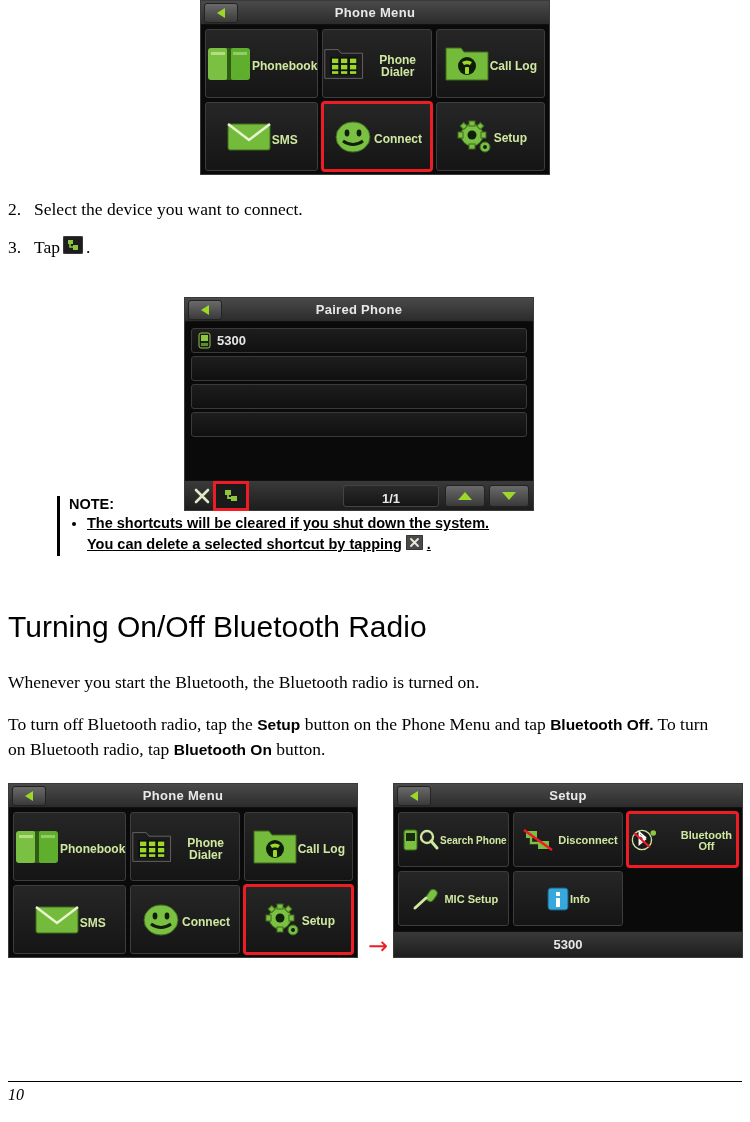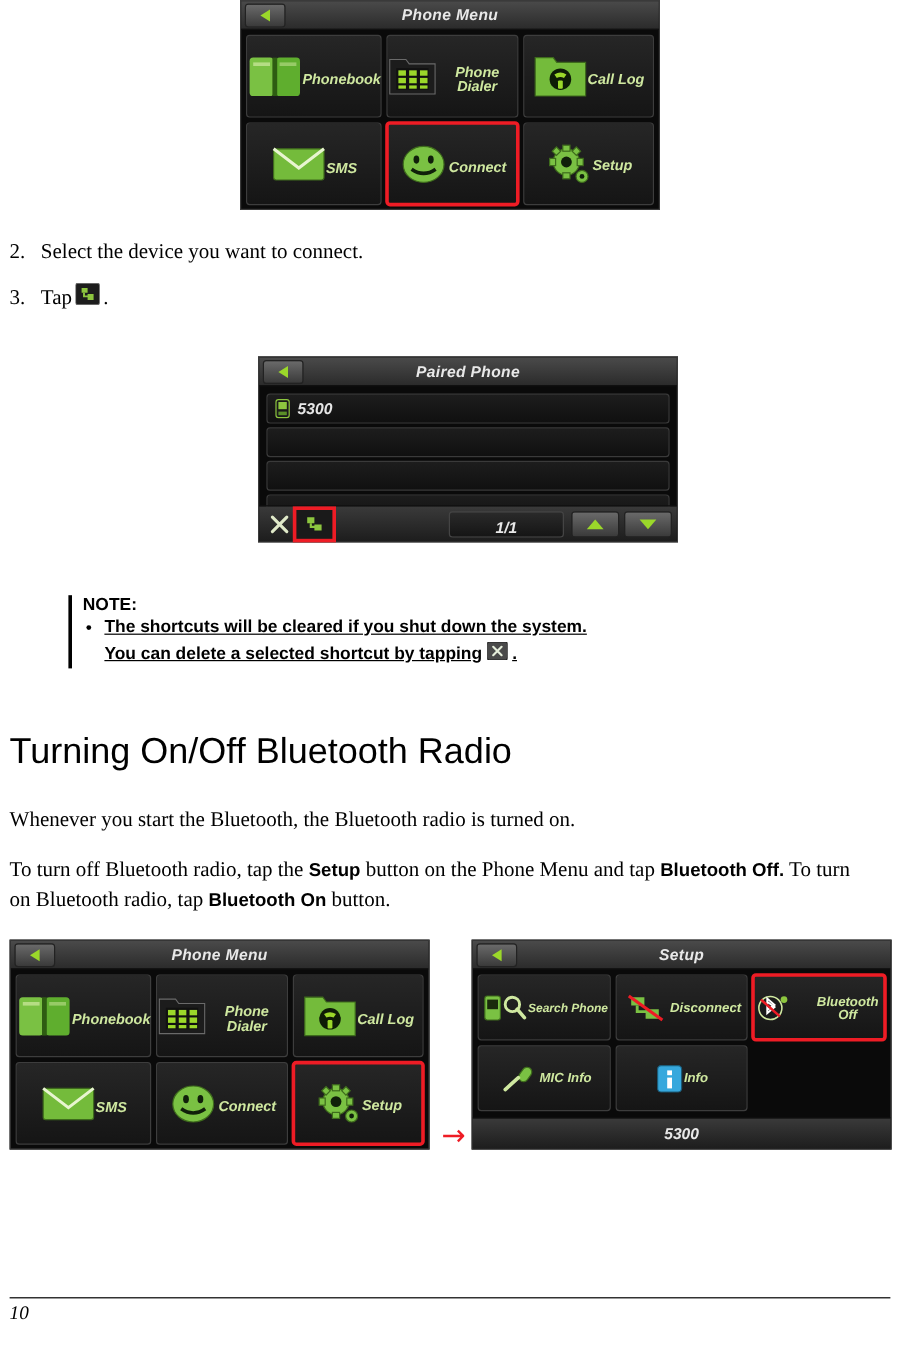--- a/index.html
+++ b/index.html
@@ -11,21 +11,20 @@
     color:#000;
     position:relative;
     overflow:hidden;
   }
 
   
   .screen {
     background:#0a0a0a;
     border:1px solid #3a3a3a;
     position:relative;
-    font-style:italic;
   }
   .titlebar {
     height:24px;
     background:linear-gradient(#4a4a4a,#2b2b2b);
     border-bottom:1px solid #111;
     display:flex; align-items:center;
     position:relative;
   }
   .titlebar .title {
     flex:1; text-align:center;
@@ -254,21 +253,21 @@
         <rect x="0" y="0" width="20" height="18" rx="2" fill="#1d1d1d" stroke="#555"></rect>
         <path d="M5 4 h5 v4 h-5 z" fill="#8dc63f"></path>
         <path d="M10 9 h5 v5 h-5 z" fill="#8dc63f"></path>
         <path d="M7 8 v3 h5" fill="none" stroke="#8dc63f" stroke-width="1.6"></path>
       </svg>
     </span>
     <span>.</span>
   </div>
 </div>
 
-<div class="screen" style="position:absolute;left:215px;top:297px;width:350px;height:155px;">
+<div class="screen" style="position:absolute;left:184px;top:297px;width:350px;height:214px;">
   <div class="titlebar">
     <div class="backbtn">
         <span class="tri"></span>
       </div>
     <div class="title" style="font-size:13px;margin-right:37px;">Paired Phone</div>
   </div>
 
   <div style="padding-top:3px;">
     <div class="listrow">
       <svg width="13" height="17" viewBox="0 0 13 17">
@@ -470,21 +469,21 @@
         <circle cx="29" cy="6" r="3.2" fill="#8dc63f"></circle>
       </svg>
       <span class="lbl" style="font-size:11px;margin-top:2px;padding-left:16px;">Bluetooth Off</span>
     </div>
 
     <div class="tile">
       <svg class="icon" width="36" height="26" viewBox="0 0 36 26">
         <rect x="20" y="3" width="8" height="13" rx="4" fill="#7ac143" stroke="#3e6b1c" transform="rotate(35 24 9)"></rect>
         <path d="M18 12 L7 22" stroke="#cfe8a0" stroke-width="3" stroke-linecap="round"></path>
       </svg>
-      <span class="lbl" style="font-size:11px;margin-top:2px;">MIC Info</span>
+      <span class="lbl" style="font-size:11px;margin-top:2px;">MIC Setup</span>
     </div>
 
     <div class="tile">
       <svg class="icon" width="24" height="26" viewBox="0 0 24 26">
         <rect x="2" y="2" width="20" height="22" rx="3" fill="#36a8dd" stroke="#1a5b78"></rect>
         <rect x="10" y="6" width="4" height="4" fill="#fff"></rect>
         <rect x="10" y="12" width="4" height="9" fill="#fff"></rect>
       </svg>
       <span class="lbl" style="font-size:11px;margin-top:2px;">Info</span>
     </div>

